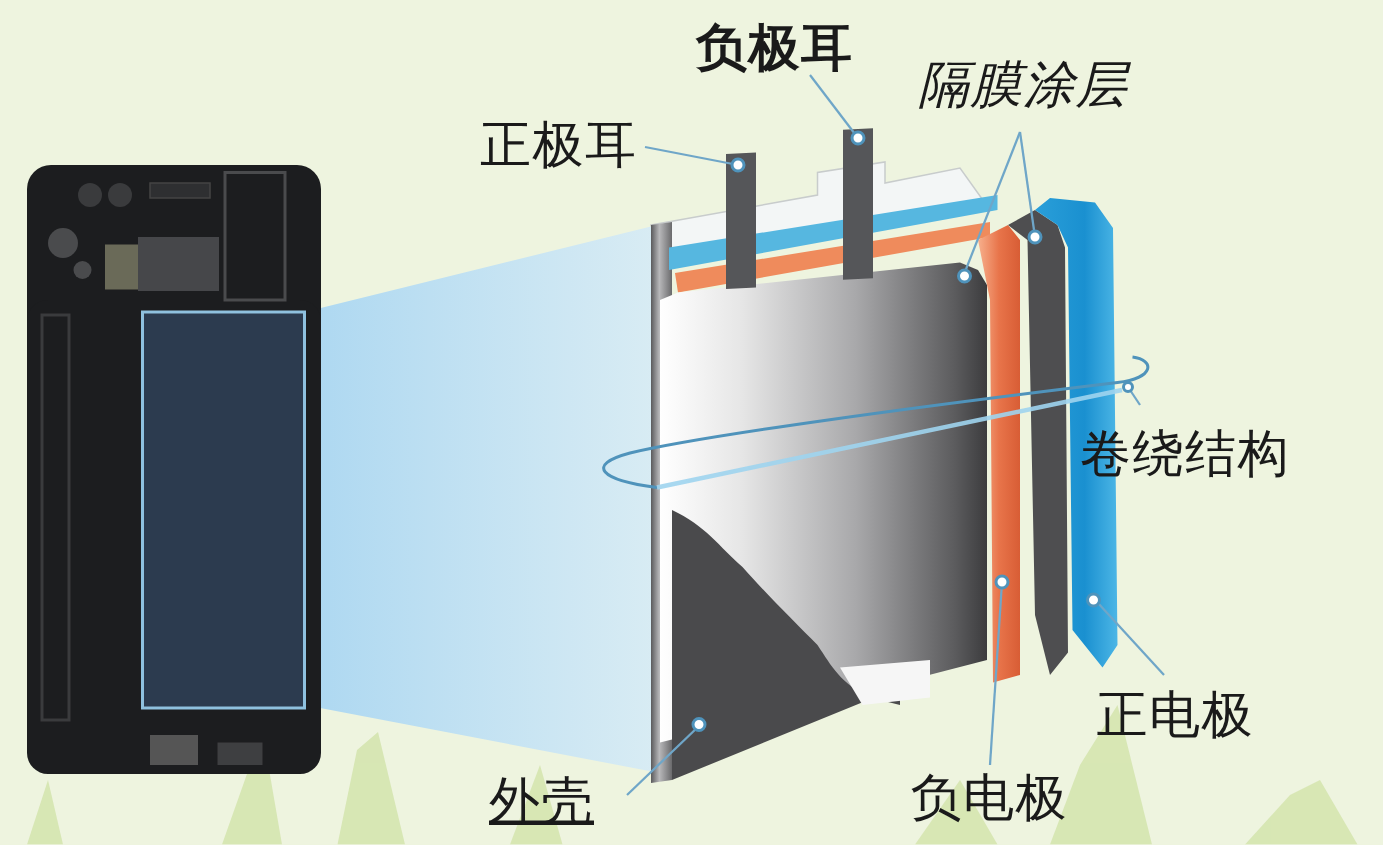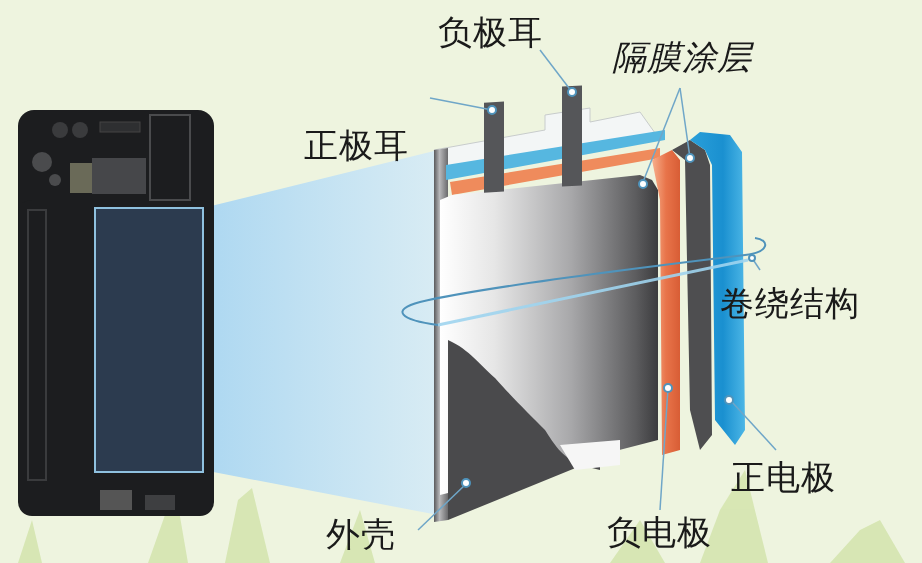--- a/index.html
+++ b/index.html
@@ -128,19 +128,19 @@
     <circle cx="572" cy="92" r="4"></circle>
     <circle cx="643" cy="184" r="4"></circle>
     <circle cx="690" cy="158" r="4"></circle>
     <circle cx="752" cy="258" r="3"></circle>
     <circle cx="729" cy="400" r="4"></circle>
     <circle cx="668" cy="388" r="4"></circle>
     <circle cx="466" cy="483" r="4"></circle>
   </g>
 </svg>
 
-<div class="label" style="left:304px; top:80px;margin-top:48px;">正极耳</div>
-<div class="label" style="left:438px; top:15px;">负极耳</div>
+<div class="label" style="left:320px; top:80px;">正极耳</div>
+<div class="label" style="left:464px; top:15px;font-weight:bold;">负极耳</div>
 <div class="label" style="left:612px; top:40px;font-style:italic;">隔膜涂层</div>
 <div class="label" style="left:720px; top:286px;">卷绕结构</div>
 <div class="label" style="left:731px; top:460px;">正电极</div>
 <div class="label" style="left:607px; top:515px;text-align:center;">负电极</div>
-<div class="label" style="left:326px; top:517px;">外壳</div>
+<div class="label" style="left:326px; top:517px;text-decoration:underline;">外壳</div>
 
 </body></html>

